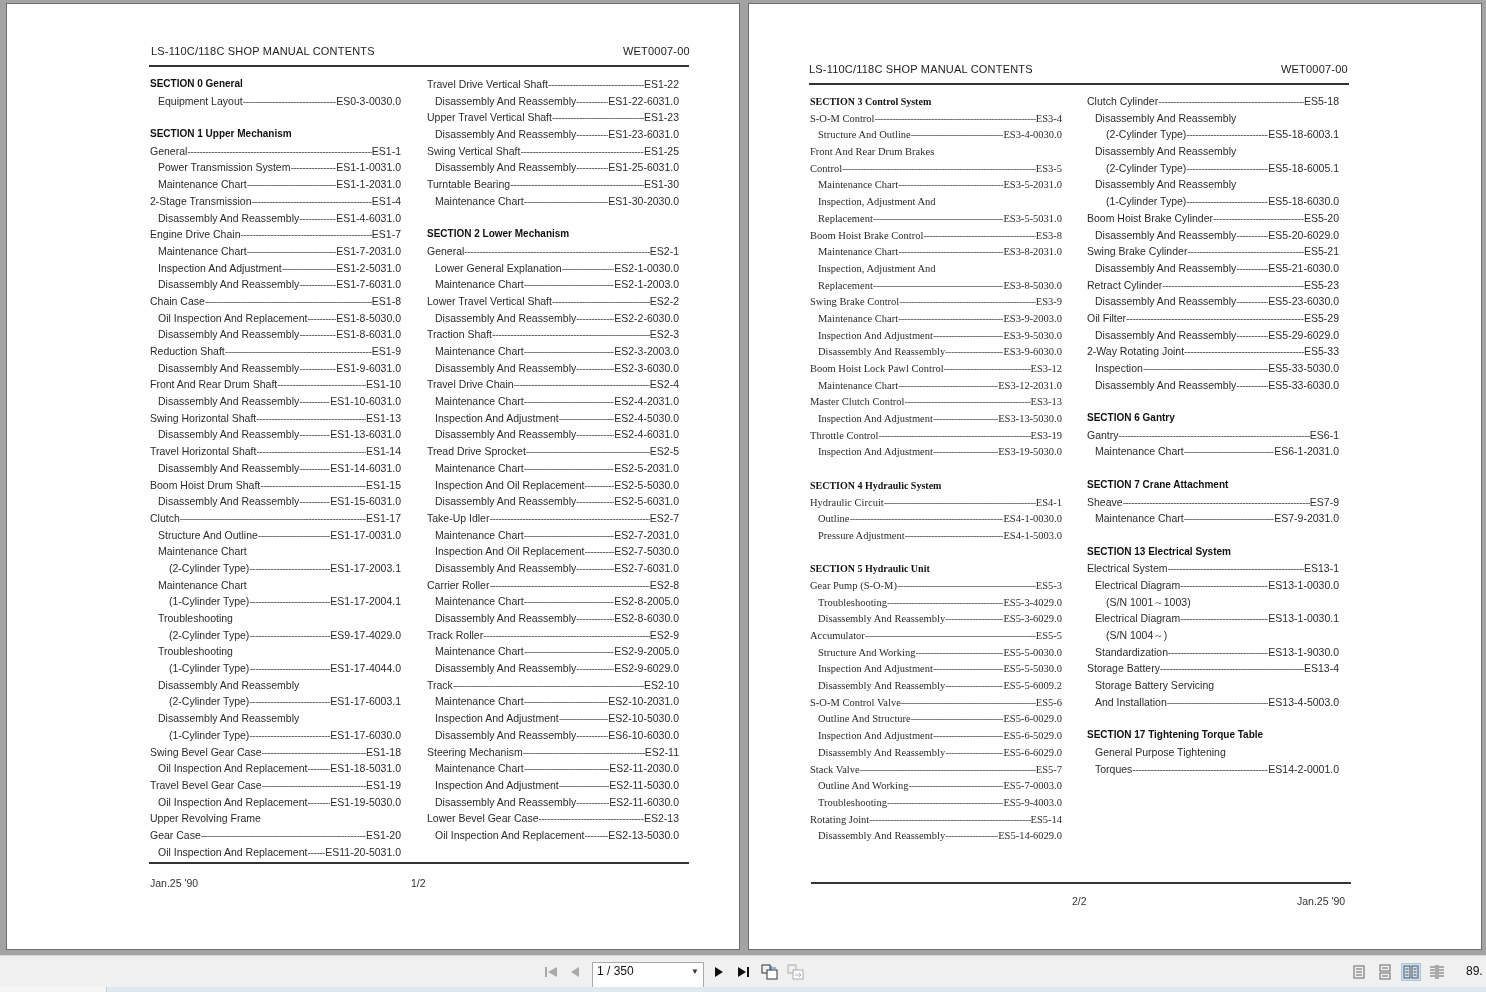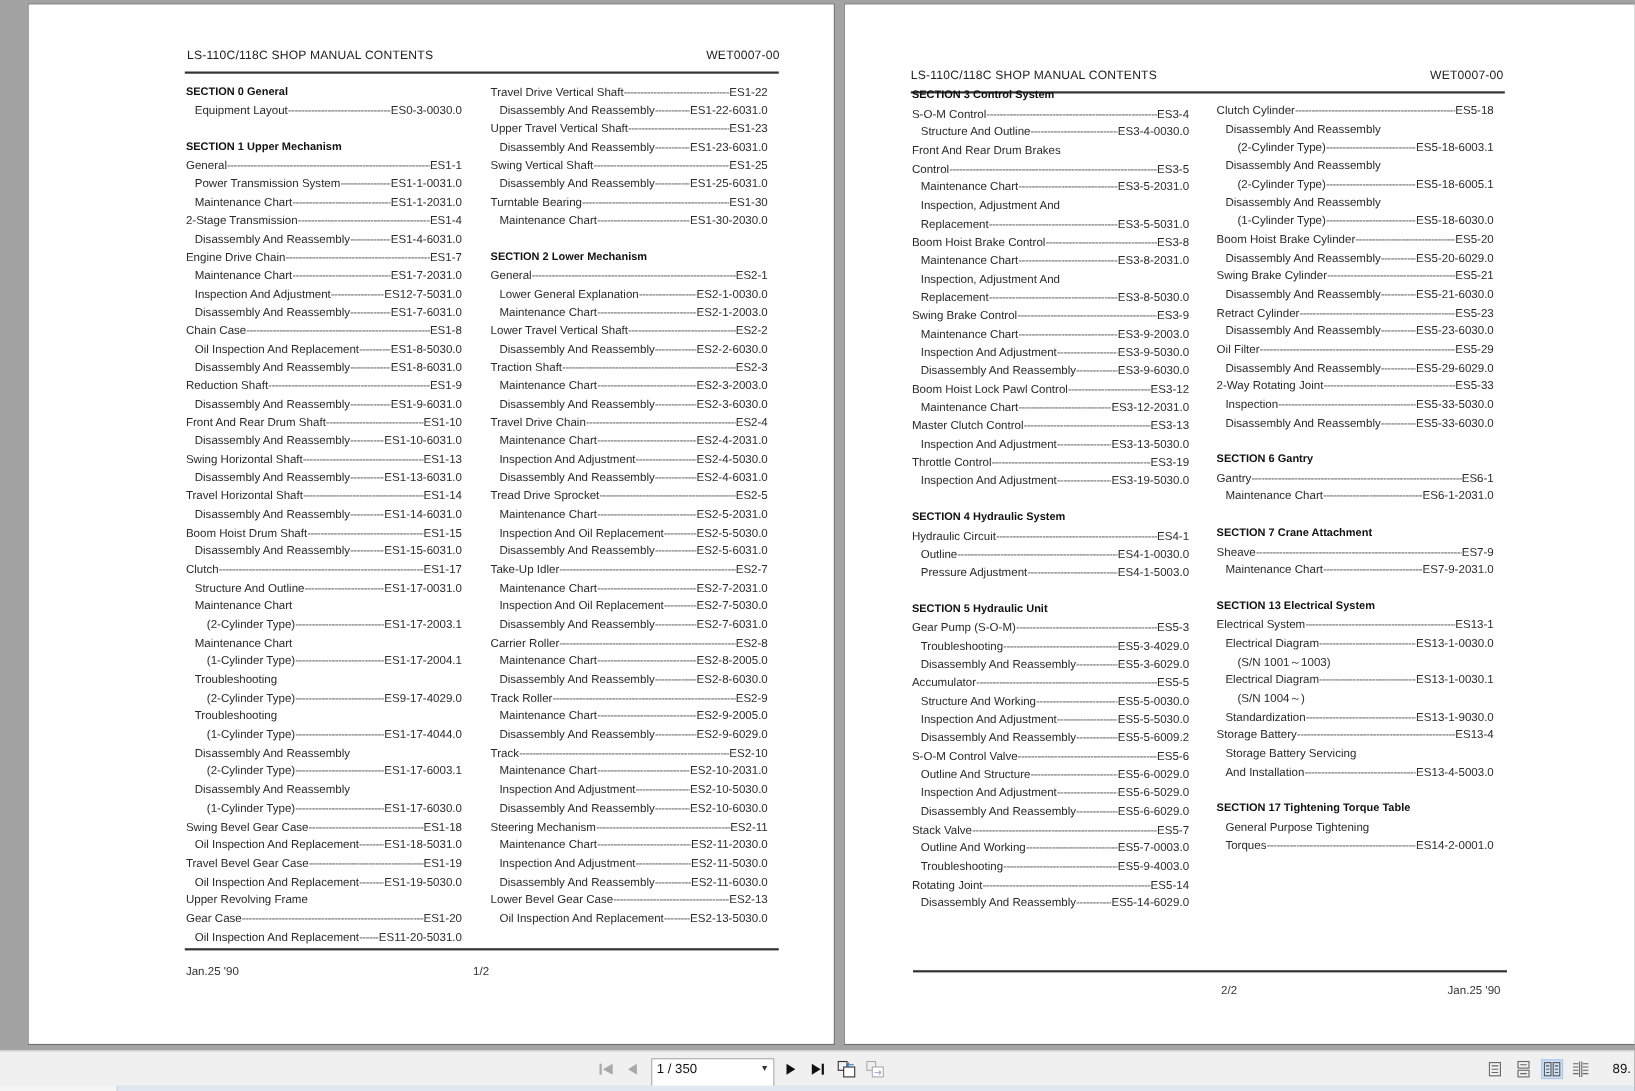--- a/index.html
+++ b/index.html
@@ -7,21 +7,20 @@
     width:1486px; height:992px; overflow:hidden;
     background:#a3a3a3;
     font-family:"Liberation Sans", sans-serif;
     position:relative;
   }
   .viewer { position:absolute; left:0; top:0; width:1486px; height:955px; background:#a3a3a3; }
   .page {
     position:absolute; top:3px; background:#fff;
     border:1px solid #6e6e6e;
     box-sizing:border-box;
-    margin-left:19px;
   }
   .page.left { left:6px; width:734px; height:947px; }
   .page.right { left:748px; width:734px; height:947px; }
   .hdr { position:absolute; font-size:11px; color:#222; letter-spacing:0.2px; }
   .rule { position:absolute; height:2px; background:#333; }
   .col { position:absolute; font-size:10.5px; color:#2b2b2b; }
   .entry { height:16.7px; line-height:16.7px; white-space:nowrap; position:relative; display:flex; }
   .entry .t { white-space:nowrap; }
   .entry .dots { flex:1; overflow:hidden; white-space:nowrap; color:#555; letter-spacing:-0.5px; }
   .entry .dots::after { content:"--------------------------------------------------------------------------------------------"; }
@@ -97,21 +96,21 @@
           <span class="code">ES1-7</span>
         </div>
         <div class="entry l1">
           <span class="t">Maintenance Chart</span>
           <span class="dots"></span>
           <span class="code">ES1-7-2031.0</span>
         </div>
         <div class="entry l1">
           <span class="t">Inspection And Adjustment</span>
           <span class="dots"></span>
-          <span class="code">ES12-7-5031.0</span>
+          <span class="code">ES1-2-5031.0</span>
         </div>
         <div class="entry l1">
           <span class="t">Disassembly And Reassembly</span>
           <span class="dots"></span>
           <span class="code">ES1-7-6031.0</span>
         </div>
         <div class="entry l0">
           <span class="t">Chain Case</span>
           <span class="dots"></span>
           <span class="code">ES1-8</span>
@@ -458,21 +457,21 @@
           <span class="code">ES2-10-2031.0</span>
         </div>
         <div class="entry l1">
           <span class="t">Inspection And Adjustment</span>
           <span class="dots"></span>
           <span class="code">ES2-10-5030.0</span>
         </div>
         <div class="entry l1">
           <span class="t">Disassembly And Reassembly</span>
           <span class="dots"></span>
-          <span class="code">ES2-10-6030.0</span>
+          <span class="code">ES6-10-6030.0</span>
         </div>
         <div class="entry l0">
           <span class="t">Steering Mechanism</span>
           <span class="dots"></span>
           <span class="code">ES2-11</span>
         </div>
         <div class="entry l1">
           <span class="t">Maintenance Chart</span>
           <span class="dots"></span>
           <span class="code">ES2-11-2030.0</span>
@@ -500,21 +499,21 @@
       </div>
     <div class="rule" style="left:142px; top:858px; width:540px; height:1.5px;"></div>
     <div class="foot" style="left:143px; top:873px;">Jan.25 '90</div>
     <div class="foot" style="left:404px; top:873px;">1/2</div>
   </div>
 
   <div class="page right">
     <div class="hdr" style="left:60px; top:59px;">LS-110C/118C  SHOP MANUAL CONTENTS</div>
     <div class="hdr" style="left:532px; top:59px;">WET0007-00</div>
     <div class="rule" style="left:60px; top:79px; width:540px;"></div>
-    <div class="col" style="left:61px; top:75px; width:252px;">
+    <div class="col" style="left:61px; top:90px; width:252px;font-family:Liberation Serif, serif;">
         <div class="sec first">SECTION 3  Control System</div>
         <div class="entry l0">
           <span class="t">S-O-M Control</span>
           <span class="dots"></span>
           <span class="code">ES3-4</span>
         </div>
         <div class="entry l1">
           <span class="t">Structure And Outline</span>
           <span class="dots"></span>
           <span class="code">ES3-4-0030.0</span>
@@ -867,21 +866,21 @@
           <span class="t">General Purpose Tightening</span>
           <span class="code"></span>
         </div>
         <div class="entry l1">
           <span class="t">Torques</span>
           <span class="dots"></span>
           <span class="code">ES14-2-0001.0</span>
         </div>
       </div>
     <div class="rule" style="left:62px; top:878px; width:540px; height:1.5px;"></div>
-    <div class="foot" style="left:342px; top:891px;">2/2</div>
+    <div class="foot" style="left:323px; top:891px;">2/2</div>
     <div class="foot" style="left:548px; top:891px;">Jan.25 '90</div>
   </div>
 </div>
 
 <div class="toolbar">
   <div class="tbtn dis" style="left:542px; width:18px;">
     <svg width="14" height="12" viewBox="0 0 14 12">
         <rect x="1" y="1" width="2" height="10" fill="#a9a9a9"></rect>
         <polygon points="13,1 13,11 4,6" fill="#a9a9a9"></polygon>
       </svg>

